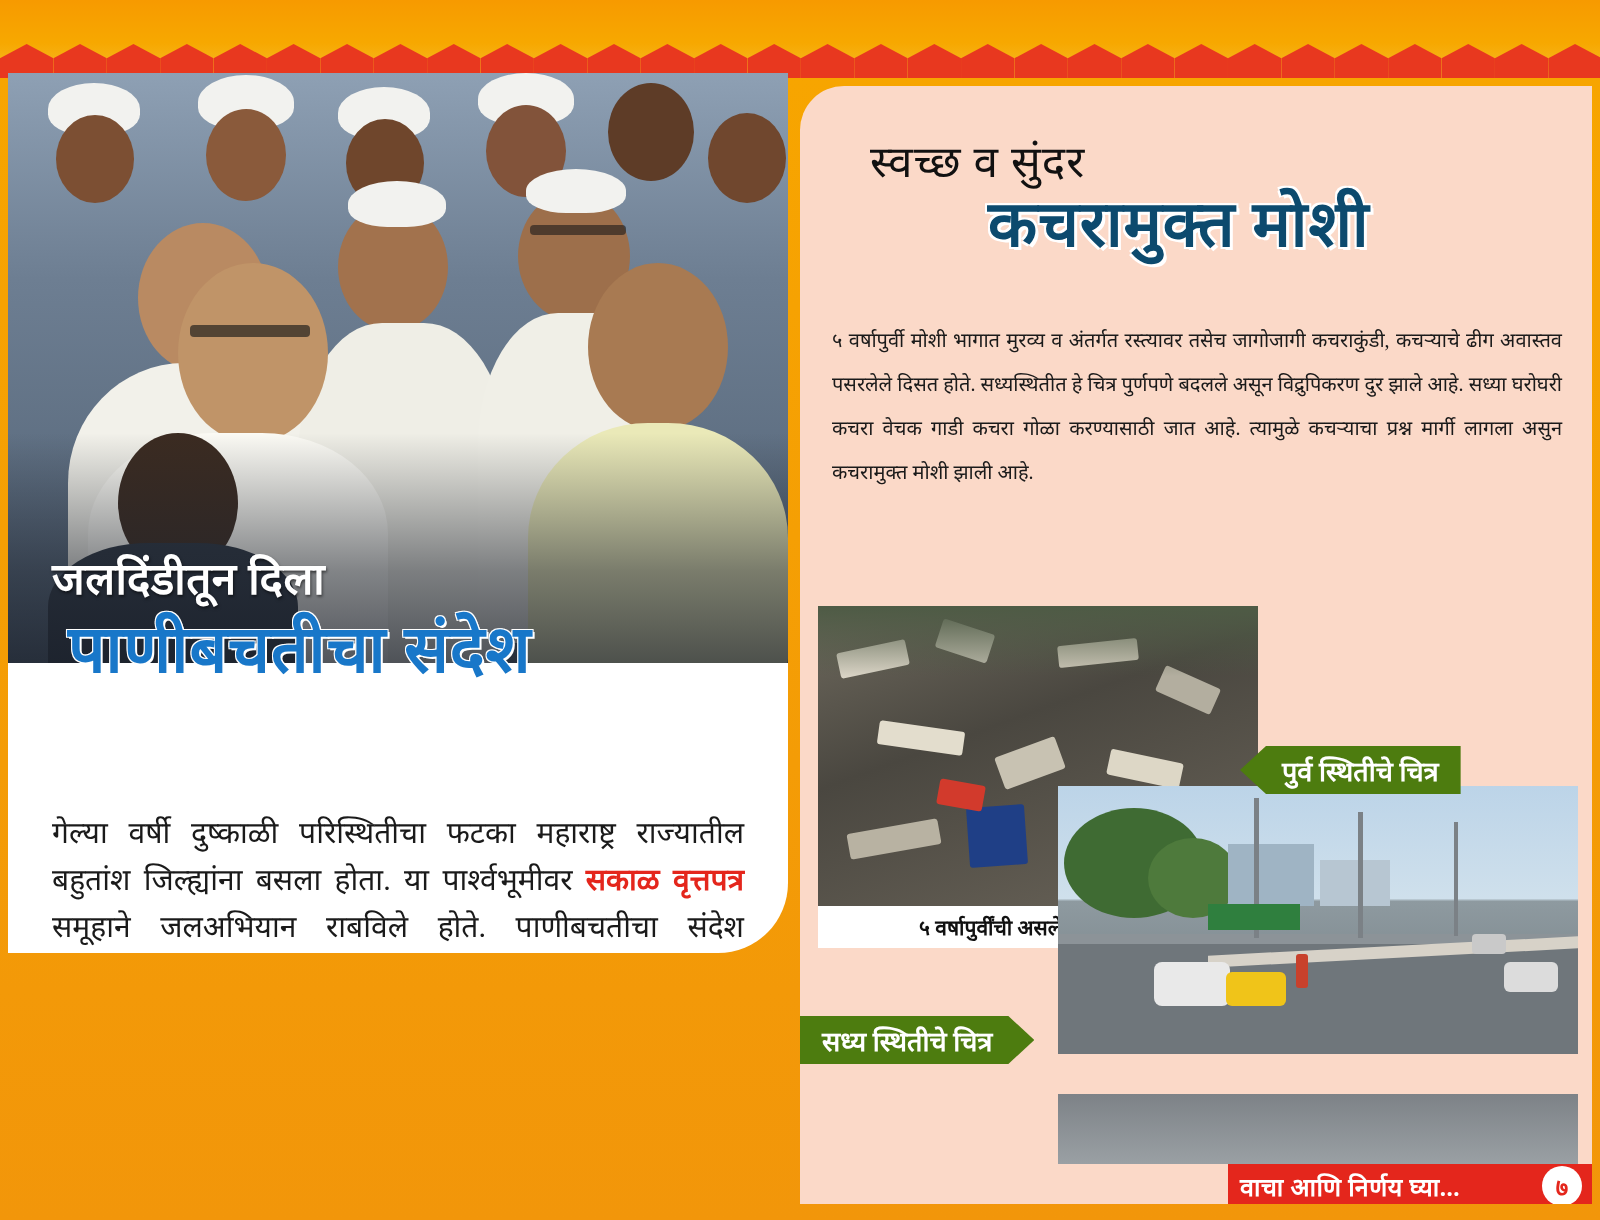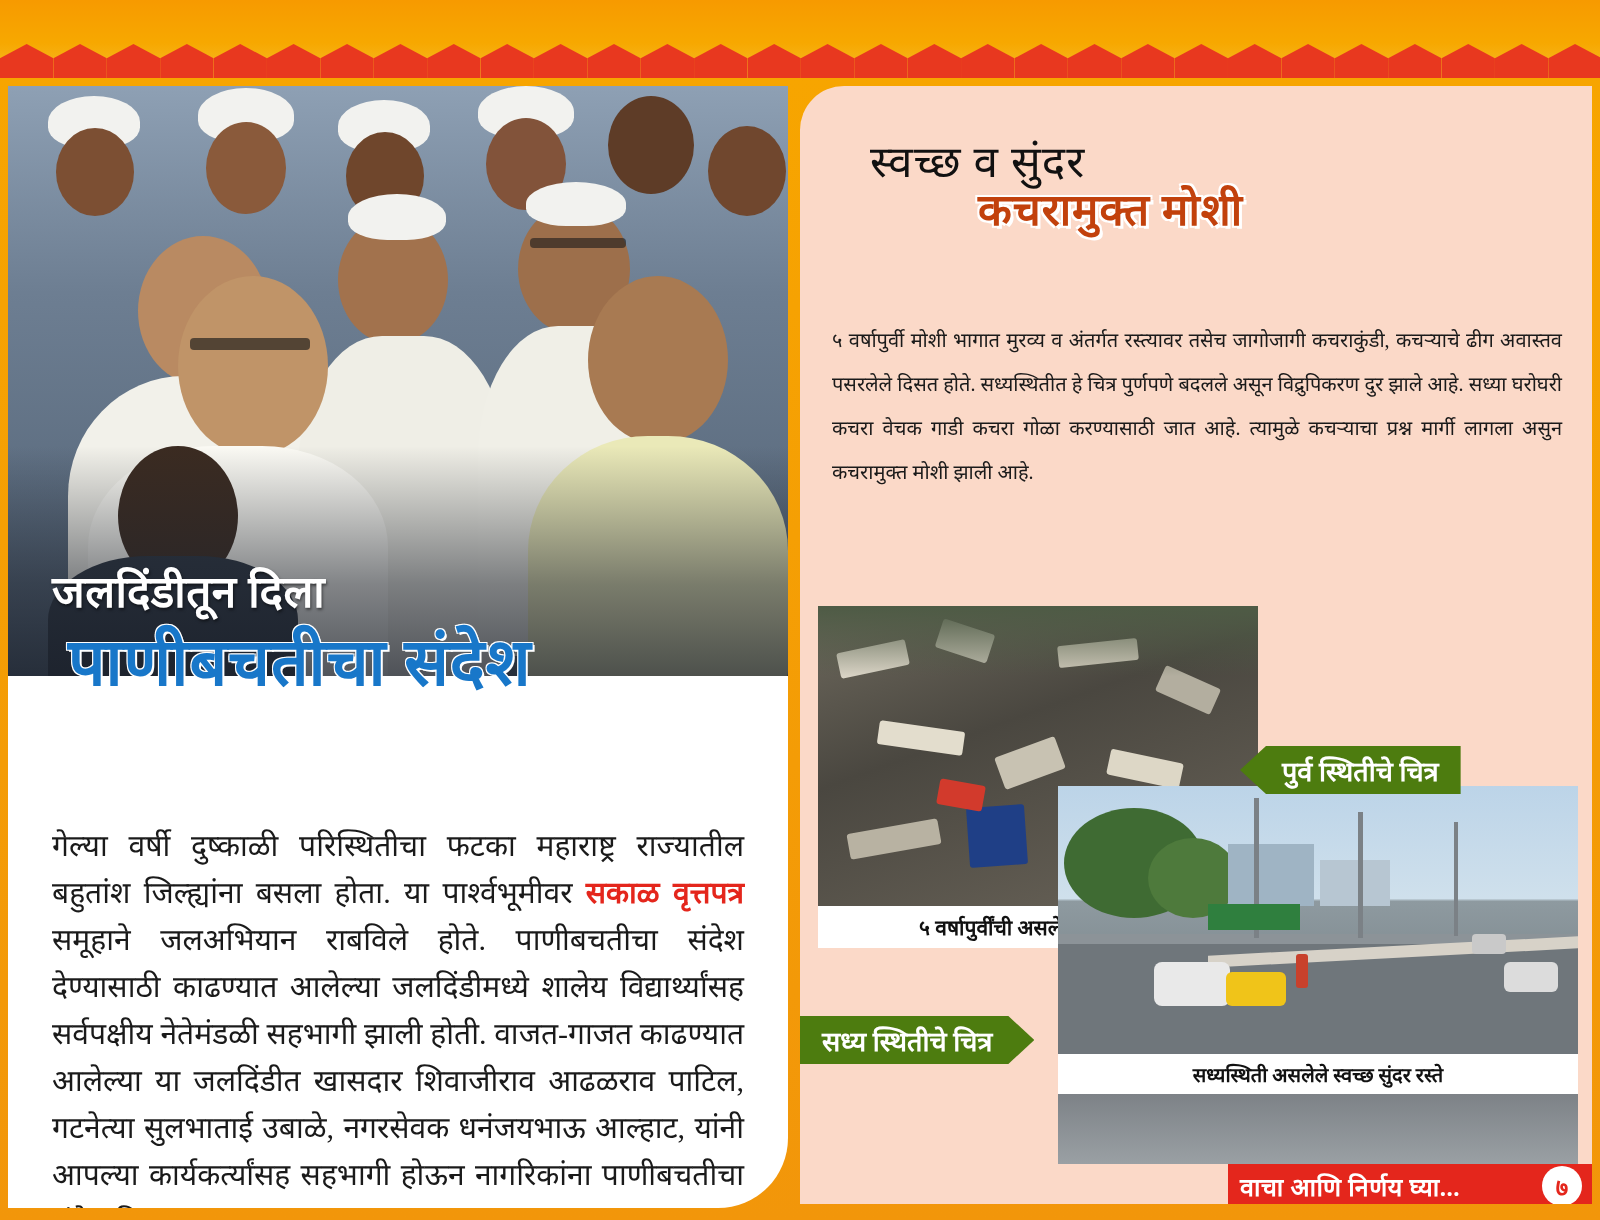--- a/index.html
+++ b/index.html
@@ -51,23 +51,23 @@
     width: 1600px;
     height: 1142px;
     background: #f6a200;
     background: linear-gradient(180deg,#f7a500 0%, #f2960a 100%);
   }
 
   
   .left-col {
     position: absolute;
     left: 8px;
-    top: 86px;
+    top: 73px;
     width: 780px;
-    height: 1122px;
+    height: 880px;
     background: #ffffff;
     border-bottom-right-radius: 70px;
     overflow: hidden;
   }
   .photo-main {
     position: absolute;
     left: 0; top: 0;
     width: 780px;
     height: 590px;
     background: linear-gradient(180deg,#8ea0b4 0%, #6d7e92 35%, #4f5f71 100%);
@@ -158,26 +158,26 @@
     top: 28px;
     font-family: "Liberation Serif", serif;
     font-weight: normal;
     font-size: 44px;
     color: #111111;
     letter-spacing: 1px;
     margin-top: 16px;
   }
   .r-title-2 {
     position: absolute;
-    left: 178px;
+    left: 188px;
     top: 92px;
     font-family: "Liberation Serif", serif;
     font-weight: bold;
-    font-size: 44px;
-    color: #c2410c;
+    font-size: 64px;
+    color: #0c4a6e;
     letter-spacing: 1px;
     text-shadow: 3px 3px 0 #ffffff, -2px -2px 0 #fff, 2px -2px 0 #fff, -2px 2px 0 #fff;
   }
   .r-body {
     position: absolute;
     left: 32px;
     top: 232px;
     width: 730px;
     font-family: "Liberation Serif", serif;
     font-size: 20px;
@@ -445,21 +445,20 @@
       <div style="position:absolute;left:396px;top:36px;width:4px;height:114px;background:#7b8186;"></div>
 
       <div style="position:absolute;left:96px;top:176px;width:76px;height:44px;background:#e9e9e9;border-radius:8px;"></div>
       <div style="position:absolute;left:168px;top:186px;width:60px;height:34px;background:#f0c419;border-radius:6px;"></div>
       <div style="position:absolute;left:446px;top:176px;width:54px;height:30px;background:#dcdcdc;border-radius:6px;"></div>
       <div style="position:absolute;left:414px;top:148px;width:34px;height:20px;background:#c9c9c9;border-radius:4px;"></div>
       <div style="position:absolute;left:238px;top:168px;width:12px;height:34px;background:#c8412c;border-radius:3px;"></div>
 
       <div style="position:absolute;left:150px;top:118px;width:92px;height:26px;background:#2f7f3e;"></div>
     </div>
-    <div class="cap-street">सध्यस्थिती असलेले स्वच्छ सुंदर रस्ते</div>
     <div class="photo-street-2"></div>
 
     <div class="ribbon ribbon-right">पुर्व स्थितीचे चित्र</div>
     <div class="ribbon ribbon-left">सध्य स्थितीचे चित्र</div>
 
     <div class="footer-strip">वाचा आणि निर्णय घ्या...</div>
     <div class="page-num">७</div>
   </div>
 
 </div>

